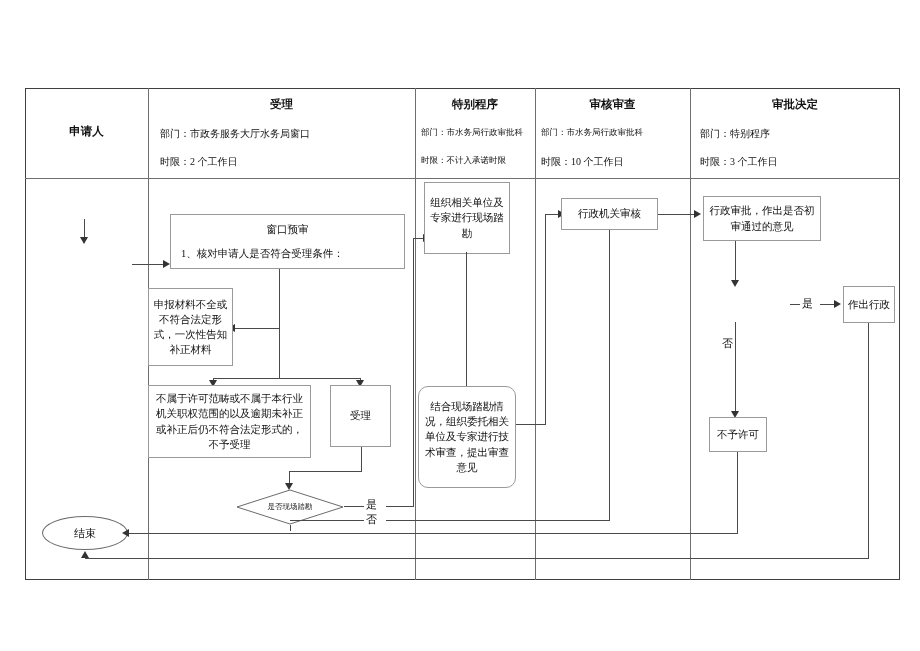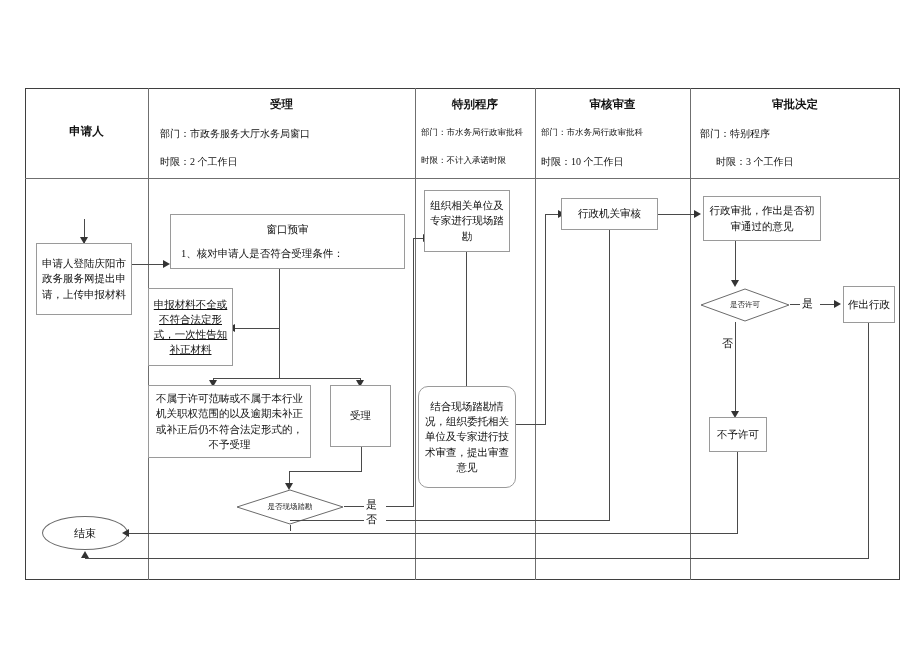--- a/index.html
+++ b/index.html
@@ -80,44 +80,43 @@
   <div class="colhead" style="left:415px;top:97px;width:120px;">特别程序</div>
   <div class="meta" style="left:421px;top:127px;font-size:8.5px;">部门：市水务局行政审批科</div>
   <div class="meta" style="left:421px;top:155px;font-size:8.5px;">时限：不计入承诺时限</div>
 
   <div class="colhead" style="left:535px;top:97px;width:155px;">审核审查</div>
   <div class="meta" style="left:541px;top:127px;font-size:8.5px;">部门：市水务局行政审批科</div>
   <div class="meta" style="left:541px;top:155px;font-size:10px;">时限：10 个工作日</div>
 
   <div class="colhead" style="left:690px;top:97px;width:210px;">审批决定</div>
   <div class="meta" style="left:700px;top:127px;">部门：特别程序</div>
-  <div class="meta" style="left:716px;top:155px;">时限：3 个工作日</div>
+  <div class="meta" style="left:700px;top:155px;">时限：3 个工作日</div>
 
 
   <div class="ln lnv" style="left:84px;top:219px;height:24px;"></div>
   <div class="arr arr-d" style="left:80px;top:237px;"></div>
 
-  <div class="node" style="left:36px;top:243px;width:96px;height:72px;">申请人登陆庆阳市政务服务网提出申请，上传申报材料</div>
 
   <div class="ln lnh" style="left:132px;top:264px;width:33px;"></div>
   <div class="arr arr-r" style="left:163px;top:260px;"></div>
 
   <div class="ellipse" style="left:42px;top:516px;width:86px;height:34px;">结束</div>
 
   <div class="node" style="left:170px;top:214px;width:235px;height:55px;flex-direction:column;justify-content:space-around;">
     <span>窗口预审</span>
     <span style="align-self:flex-start;padding-left:6px;">1、核对申请人是否符合受理条件：</span>
   </div>
 
   <div class="ln lnv" style="left:279px;top:269px;height:110px;"></div>
 
   <div class="ln lnh" style="left:233px;top:328px;width:47px;"></div>
   <div class="arr arr-l" style="left:228px;top:324px;"></div>
 
-  <div class="node" style="left:148px;top:288px;width:85px;height:78px;text-decoration:underline;">申报材料不全或不符合法定形式，一次性告知补正材料</div>
+  <div class="node" style="left:148px;top:288px;width:85px;height:78px;">申报材料不全或不符合法定形式，一次性告知补正材料</div>
 
   <div class="ln lnh" style="left:213px;top:378px;width:148px;"></div>
   <div class="ln lnv" style="left:213px;top:378px;height:8px;"></div>
   <div class="arr arr-d" style="left:209px;top:380px;"></div>
   <div class="ln lnv" style="left:360px;top:378px;height:8px;"></div>
   <div class="arr arr-d" style="left:356px;top:380px;"></div>
 
   <div class="node" style="left:148px;top:385px;width:163px;height:73px;">不属于许可范畴或不属于本行业机关职权范围的以及逾期未补正或补正后仍不符合法定形式的，不予受理</div>
 
   <div class="node" style="left:330px;top:385px;width:61px;height:62px;">受理</div>
@@ -141,47 +140,41 @@
   <div class="ln lnh" style="left:413px;top:238px;width:12px;"></div>
   <div class="arr arr-r" style="left:423px;top:234px;"></div>
 
   <div class="ln lnv" style="left:290px;top:525px;height:6px;"></div>
   <div class="ln lnh" style="left:290px;top:520px;width:74px;"></div>
   <div class="branch" style="left:366px;top:512px;">否</div>
   <div class="ln lnh" style="left:386px;top:520px;width:224px;"></div>
   <div class="ln lnv" style="left:609px;top:228px;height:292px;"></div>
   <div class="arr arr-u" style="left:605px;top:222px;"></div>
 
-  <div class="node" style="left:424px;top:190px;width:86px;height:62px;">组织相关单位及专家进行现场踏勘</div>
+  <div class="node" style="left:424px;top:182px;width:86px;height:72px;">组织相关单位及专家进行现场踏勘</div>
 
   <div class="ln lnv" style="left:466px;top:252px;height:134px;"></div>
 
   <div class="node" style="left:418px;top:386px;width:98px;height:102px;border-radius:10px;">结合现场踏勘情况，组织委托相关单位及专家进行技术审查，提出审查意见</div>
 
   <div class="ln lnh" style="left:516px;top:424px;width:30px;"></div>
   <div class="ln lnv" style="left:545px;top:214px;height:211px;"></div>
   <div class="ln lnh" style="left:545px;top:214px;width:15px;"></div>
   <div class="arr arr-r" style="left:558px;top:210px;"></div>
 
   <div class="node" style="left:561px;top:198px;width:97px;height:32px;">行政机关审核</div>
 
   <div class="ln lnh" style="left:658px;top:214px;width:40px;"></div>
   <div class="arr arr-r" style="left:694px;top:210px;"></div>
 
   <div class="node" style="left:703px;top:196px;width:118px;height:45px;">行政审批，作出是否初审通过的意见</div>
 
   <div class="ln lnv" style="left:735px;top:241px;height:43px;"></div>
   <div class="arr arr-d" style="left:731px;top:280px;"></div>
 
-  <div class="diamond" style="left:700px;top:288px;width:90px;height:34px;">
-    <svg width="90" height="34" viewBox="0 0 90 34">
-      <polygon points="45,1 89,17 45,33 1,17" fill="#ffffff" stroke="#6b6b6b" stroke-width="1"></polygon>
-    </svg>
-    <span class="dlabel">是否许可</span>
-  </div>
 
   <div class="ln lnh" style="left:790px;top:304px;width:10px;"></div>
   <div class="branch" style="left:802px;top:296px;">是</div>
   <div class="ln lnh" style="left:820px;top:304px;width:17px;"></div>
   <div class="arr arr-r" style="left:834px;top:300px;"></div>
 
   <div class="node" style="left:843px;top:286px;width:52px;height:37px;">作出行政</div>
 
   <div class="branch" style="left:722px;top:336px;">否</div>
   <div class="ln lnv" style="left:735px;top:322px;height:93px;"></div>

